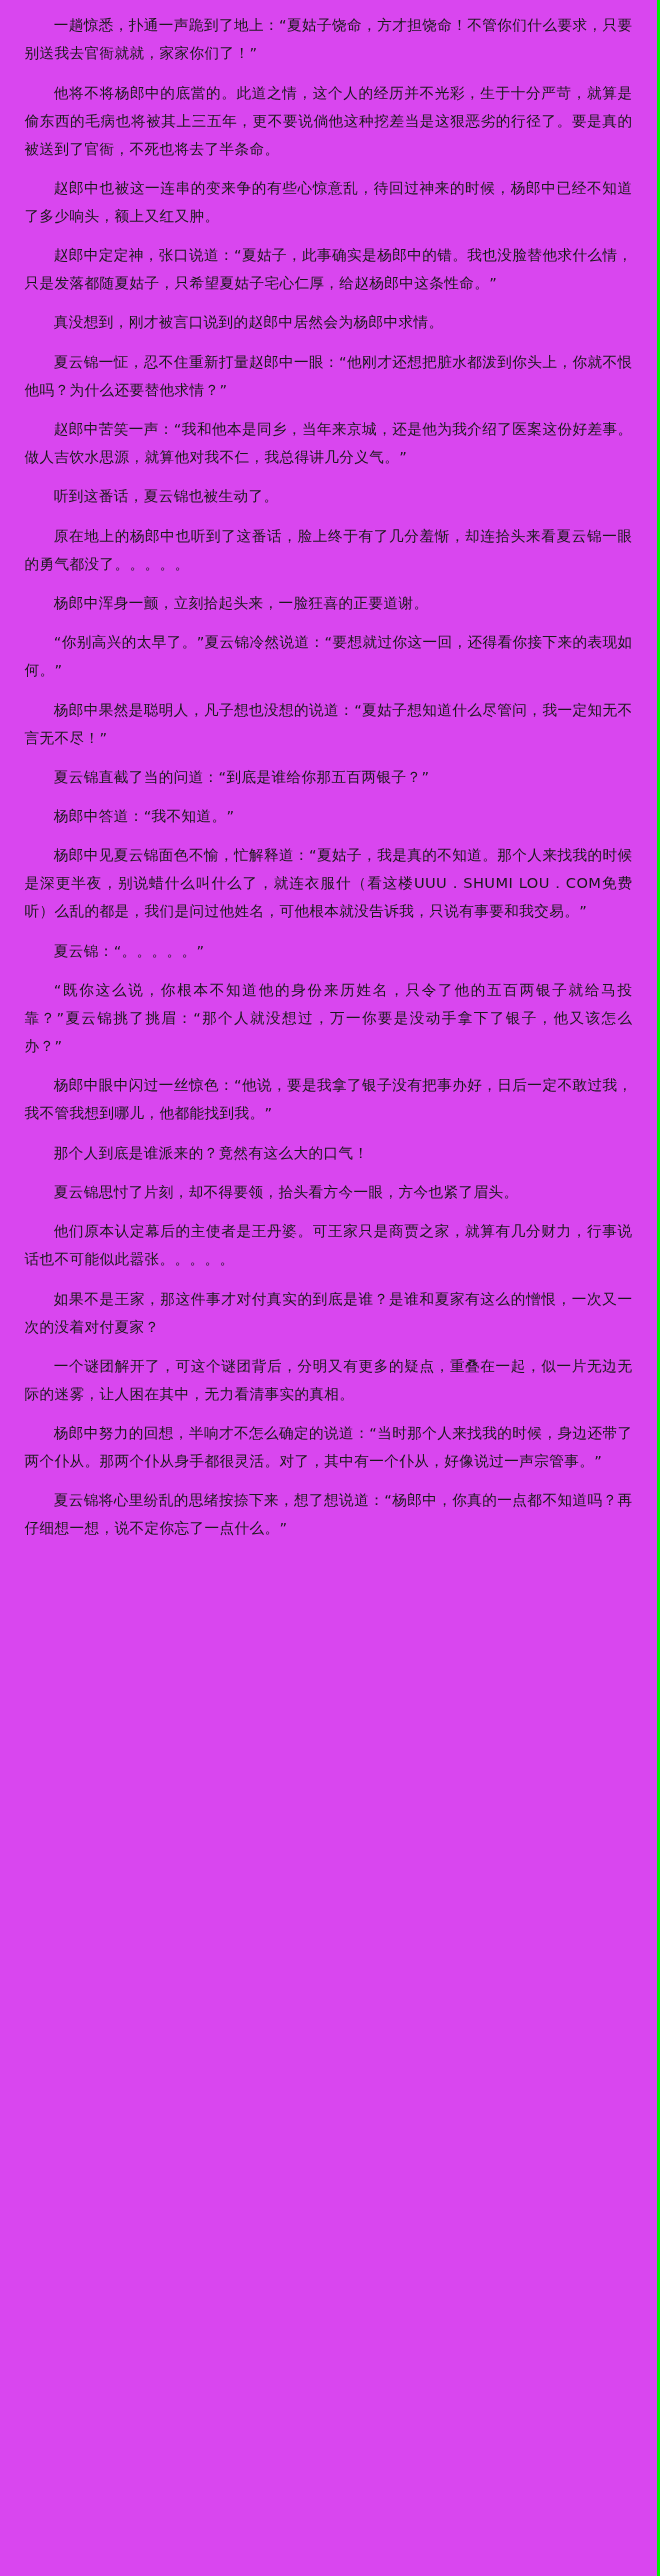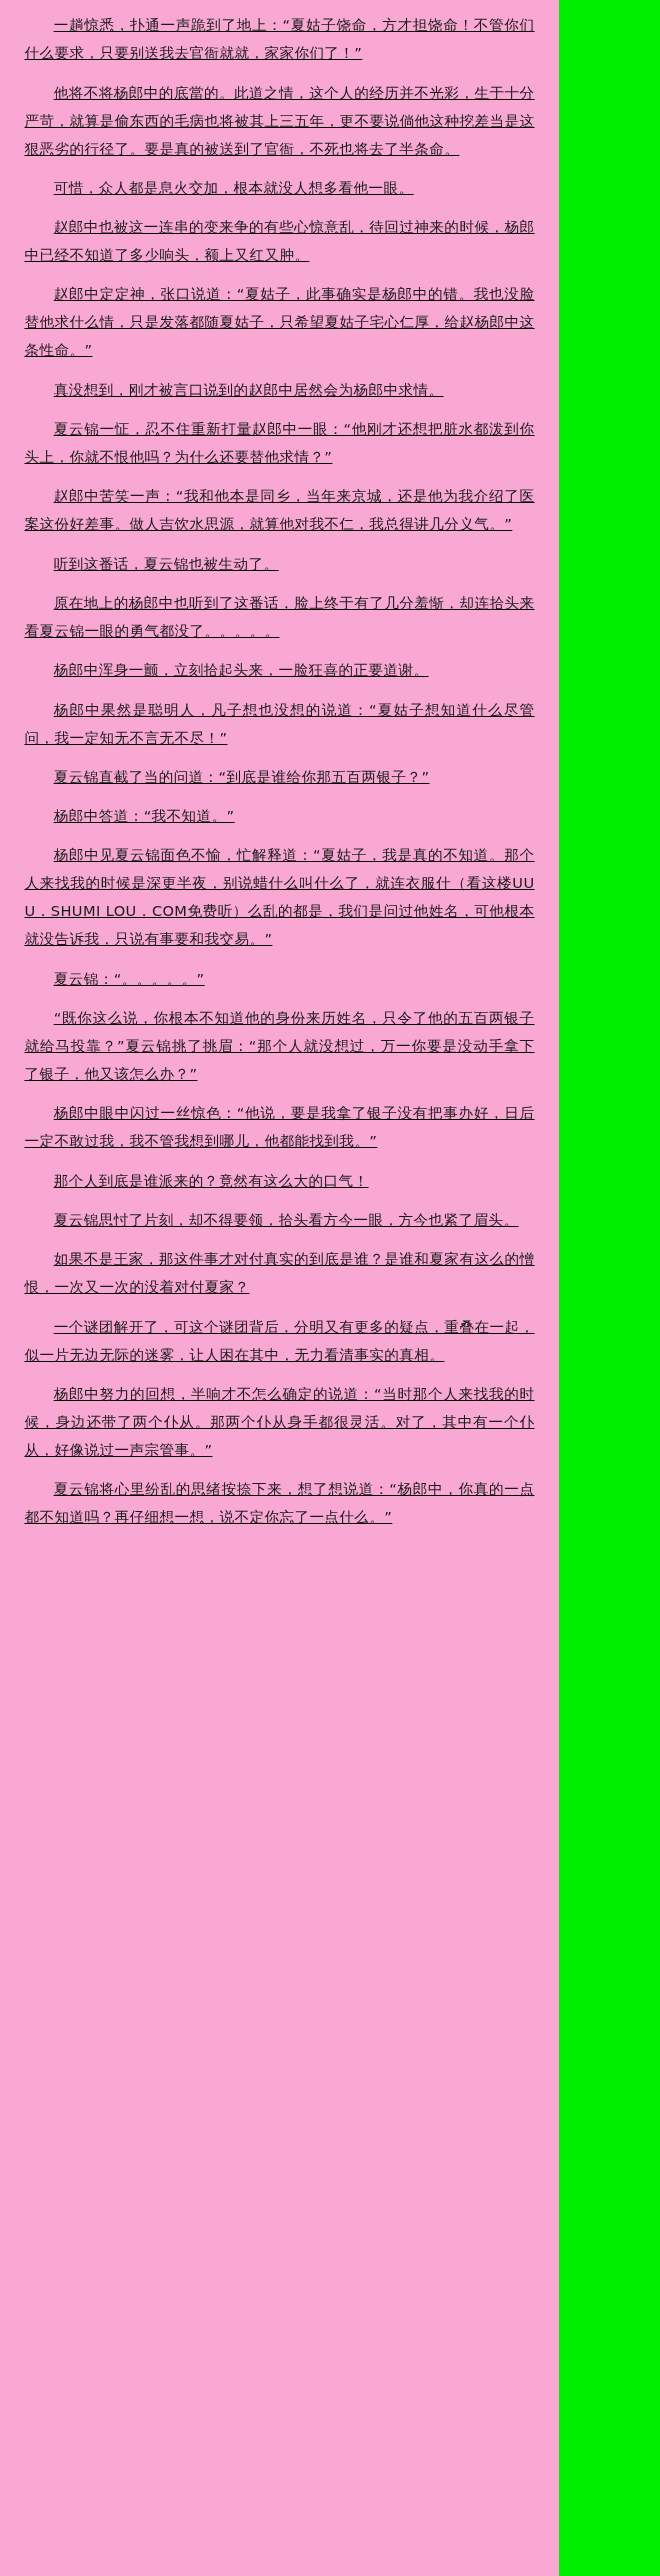--- a/index.html
+++ b/index.html
@@ -6,63 +6,63 @@
     margin: 0;
     padding: 0;
     background: #00ee00;
   }
   body {
     width: 661px;
     min-height: 2576px;
     font-family: "DejaVu Sans", sans-serif;
   }
   .page {
-    width: 559px;
+    width: 657px;
     min-height: 2576px;
-    background: #f9a8d4;
+    background: #d946ef;
     box-sizing: border-box;
     padding: 11.3px 24.5px 19px 24.5px;
-    text-decoration: underline;
   }
   .para {
     color: #1a1a1a;
     font-family: "DejaVu Sans", sans-serif;
     font-size: 14.6px;
     line-height: 28px;
     letter-spacing: 0.4px;
     text-indent: 2em;
     margin: 0 0 11.3px 0;
     text-align: justify;
     word-break: break-all;
   }
 </style>
 </head>
 <body>
 
 <div class="page">
   <div id="paragraph-container">
       <p class="para">一趟惊悉，扑通一声跪到了地上：“夏姑子饶命，方才担饶命！不管你们什么要求，只要别送我去官衙就就，家家你们了！”</p>
       <p class="para">他将不将杨郎中的底當的。此道之情，这个人的经历并不光彩，生于十分严苛，就算是偷东西的毛病也将被其上三五年，更不要说倘他这种挖差当是这狠恶劣的行径了。要是真的被送到了官衙，不死也将去了半条命。</p>
-      <p class="para">可惜，众人都是息火交加，根本就没人想多看他一眼。</p>
       <p class="para">赵郎中也被这一连串的变来争的有些心惊意乱，待回过神来的时候，杨郎中已经不知道了多少响头，额上又红又肿。</p>
       <p class="para">赵郎中定定神，张口说道：“夏姑子，此事确实是杨郎中的错。我也没脸替他求什么情，只是发落都随夏姑子，只希望夏姑子宅心仁厚，给赵杨郎中这条性命。”</p>
       <p class="para">真没想到，刚才被言口说到的赵郎中居然会为杨郎中求情。</p>
       <p class="para">夏云锦一怔，忍不住重新打量赵郎中一眼：“他刚才还想把脏水都泼到你头上，你就不恨他吗？为什么还要替他求情？”</p>
       <p class="para">赵郎中苦笑一声：“我和他本是同乡，当年来京城，还是他为我介绍了医案这份好差事。做人吉饮水思源，就算他对我不仁，我总得讲几分义气。”</p>
       <p class="para">听到这番话，夏云锦也被生动了。</p>
       <p class="para">原在地上的杨郎中也听到了这番话，脸上终于有了几分羞惭，却连拾头来看夏云锦一眼的勇气都没了。。。。。</p>
       <p class="para">杨郎中浑身一颤，立刻拾起头来，一脸狂喜的正要道谢。</p>
+      <p class="para">“你别高兴的太早了。”夏云锦冷然说道：“要想就过你这一回，还得看你接下来的表现如何。”</p>
       <p class="para">杨郎中果然是聪明人，凡子想也没想的说道：“夏姑子想知道什么尽管问，我一定知无不言无不尽！”</p>
       <p class="para">夏云锦直截了当的问道：“到底是谁给你那五百两银子？”</p>
       <p class="para">杨郎中答道：“我不知道。”</p>
       <p class="para">杨郎中见夏云锦面色不愉，忙解释道：“夏姑子，我是真的不知道。那个人来找我的时候是深更半夜，别说蜡什么叫什么了，就连衣服什（看这楼UUU．SHUMI LOU．COM免费听）么乱的都是，我们是问过他姓名，可他根本就没告诉我，只说有事要和我交易。”</p>
       <p class="para">夏云锦：“。。。。。”</p>
       <p class="para">“既你这么说，你根本不知道他的身份来历姓名，只令了他的五百两银子就给马投靠？”夏云锦挑了挑眉：“那个人就没想过，万一你要是没动手拿下了银子，他又该怎么办？”</p>
       <p class="para">杨郎中眼中闪过一丝惊色：“他说，要是我拿了银子没有把事办好，日后一定不敢过我，我不管我想到哪儿，他都能找到我。”</p>
       <p class="para">那个人到底是谁派来的？竟然有这么大的口气！</p>
       <p class="para">夏云锦思忖了片刻，却不得要领，拾头看方今一眼，方今也紧了眉头。</p>
+      <p class="para">他们原本认定幕后的主使者是王丹婆。可王家只是商贾之家，就算有几分财力，行事说话也不可能似此嚣张。。。。。</p>
       <p class="para">如果不是王家，那这件事才对付真实的到底是谁？是谁和夏家有这么的憎恨，一次又一次的没着对付夏家？</p>
       <p class="para">一个谜团解开了，可这个谜团背后，分明又有更多的疑点，重叠在一起，似一片无边无际的迷雾，让人困在其中，无力看清事实的真相。</p>
       <p class="para">杨郎中努力的回想，半响才不怎么确定的说道：“当时那个人来找我的时候，身边还带了两个仆从。那两个仆从身手都很灵活。对了，其中有一个仆从，好像说过一声宗管事。”</p>
       <p class="para">夏云锦将心里纷乱的思绪按捺下来，想了想说道：“杨郎中，你真的一点都不知道吗？再仔细想一想，说不定你忘了一点什么。”</p>
     </div>
 </div>
 
 
 </body></html>

